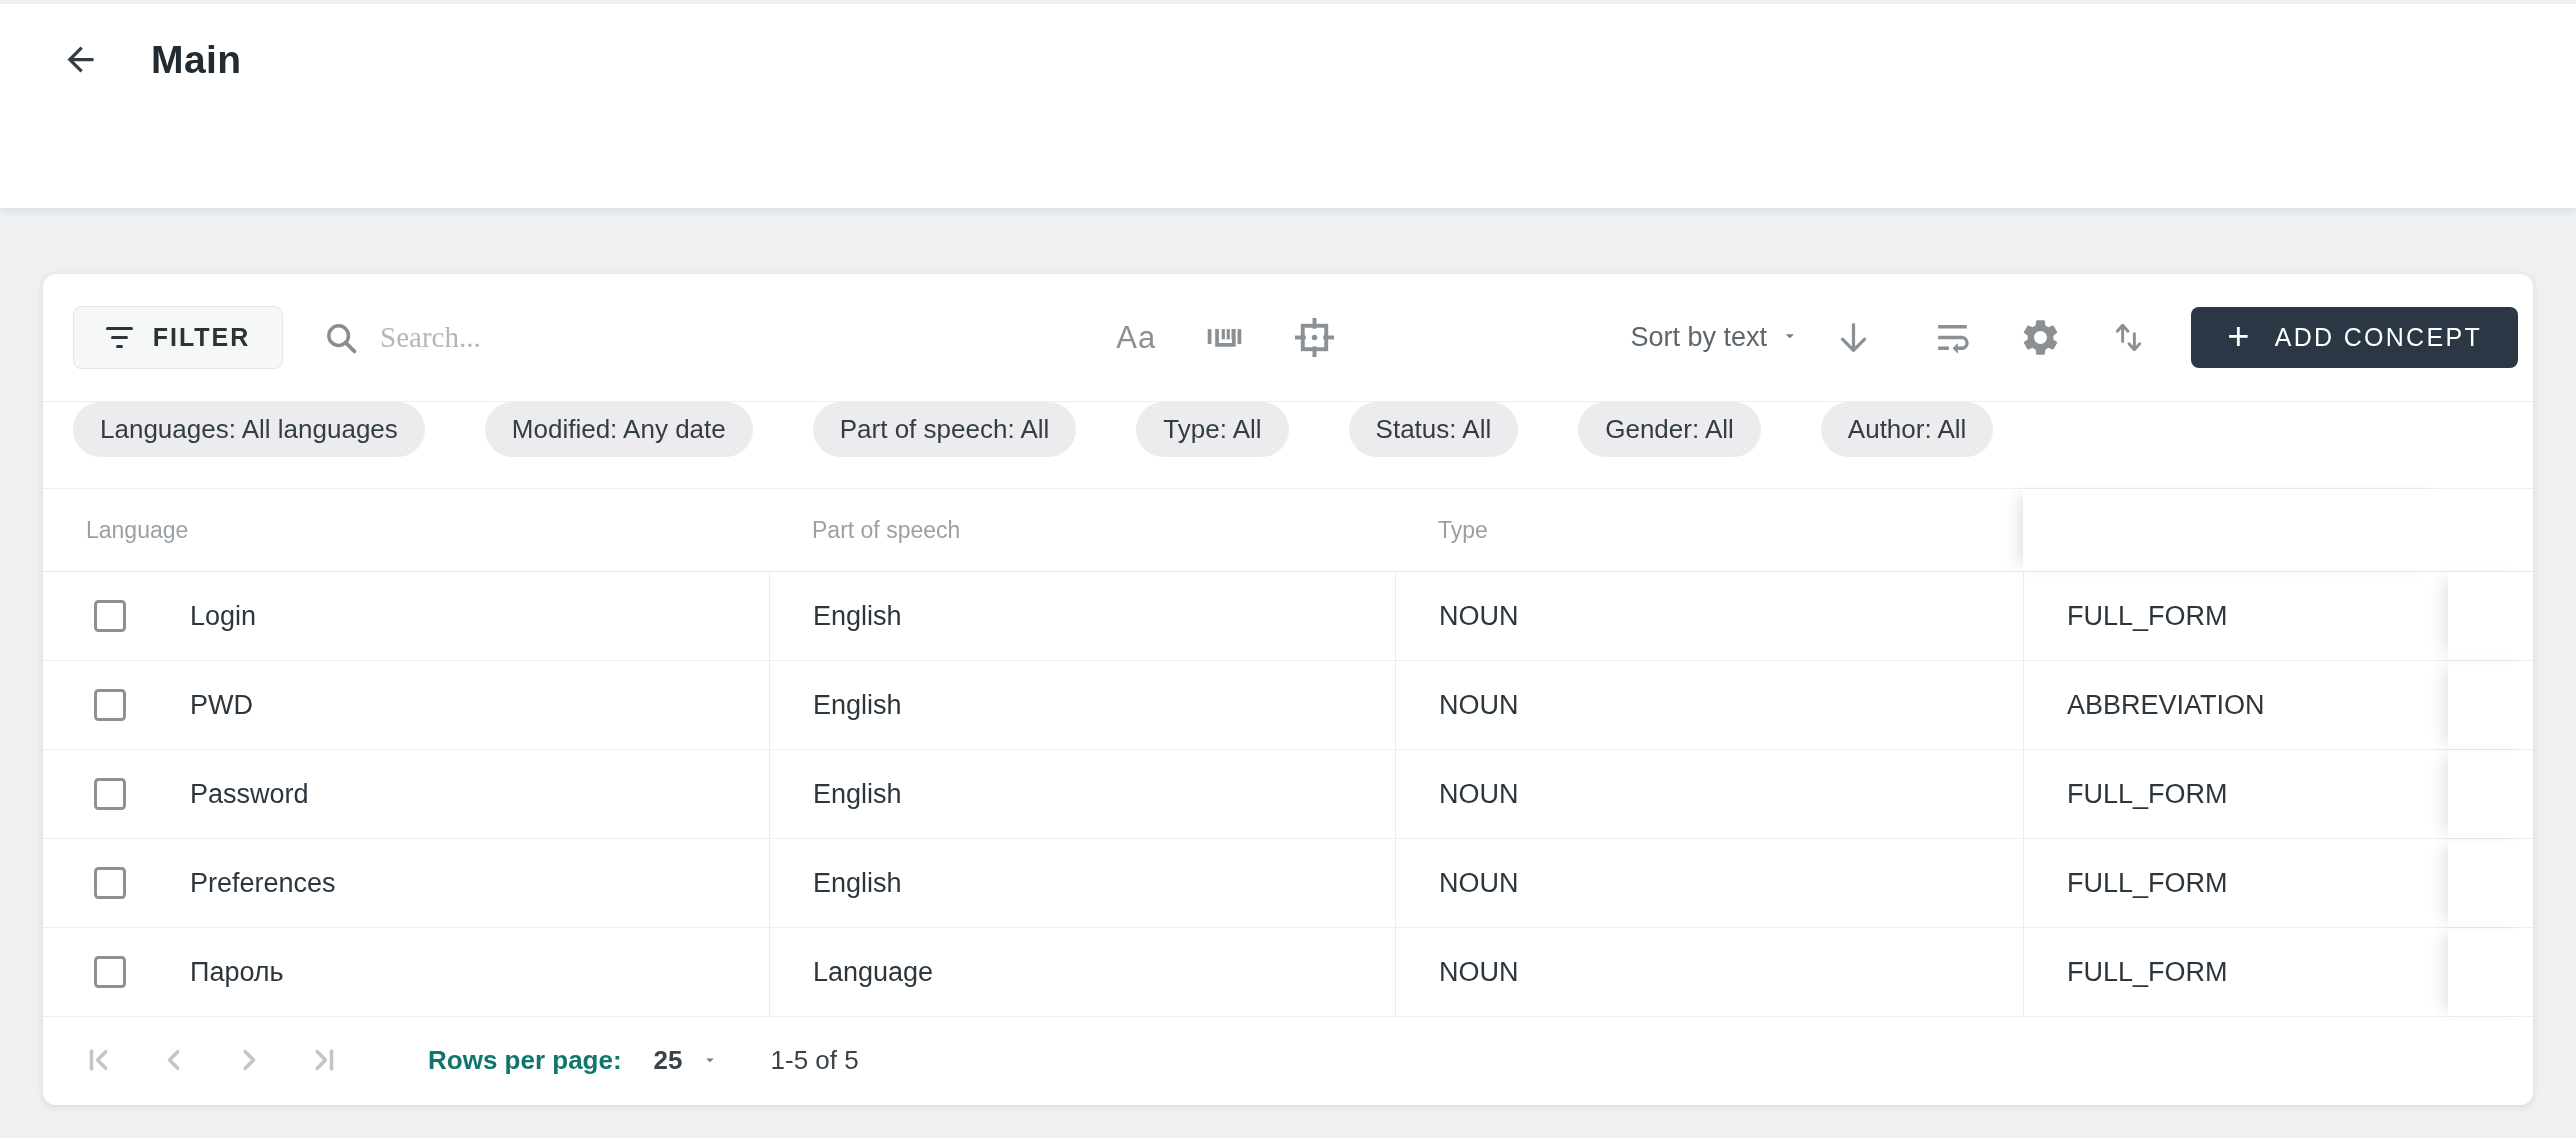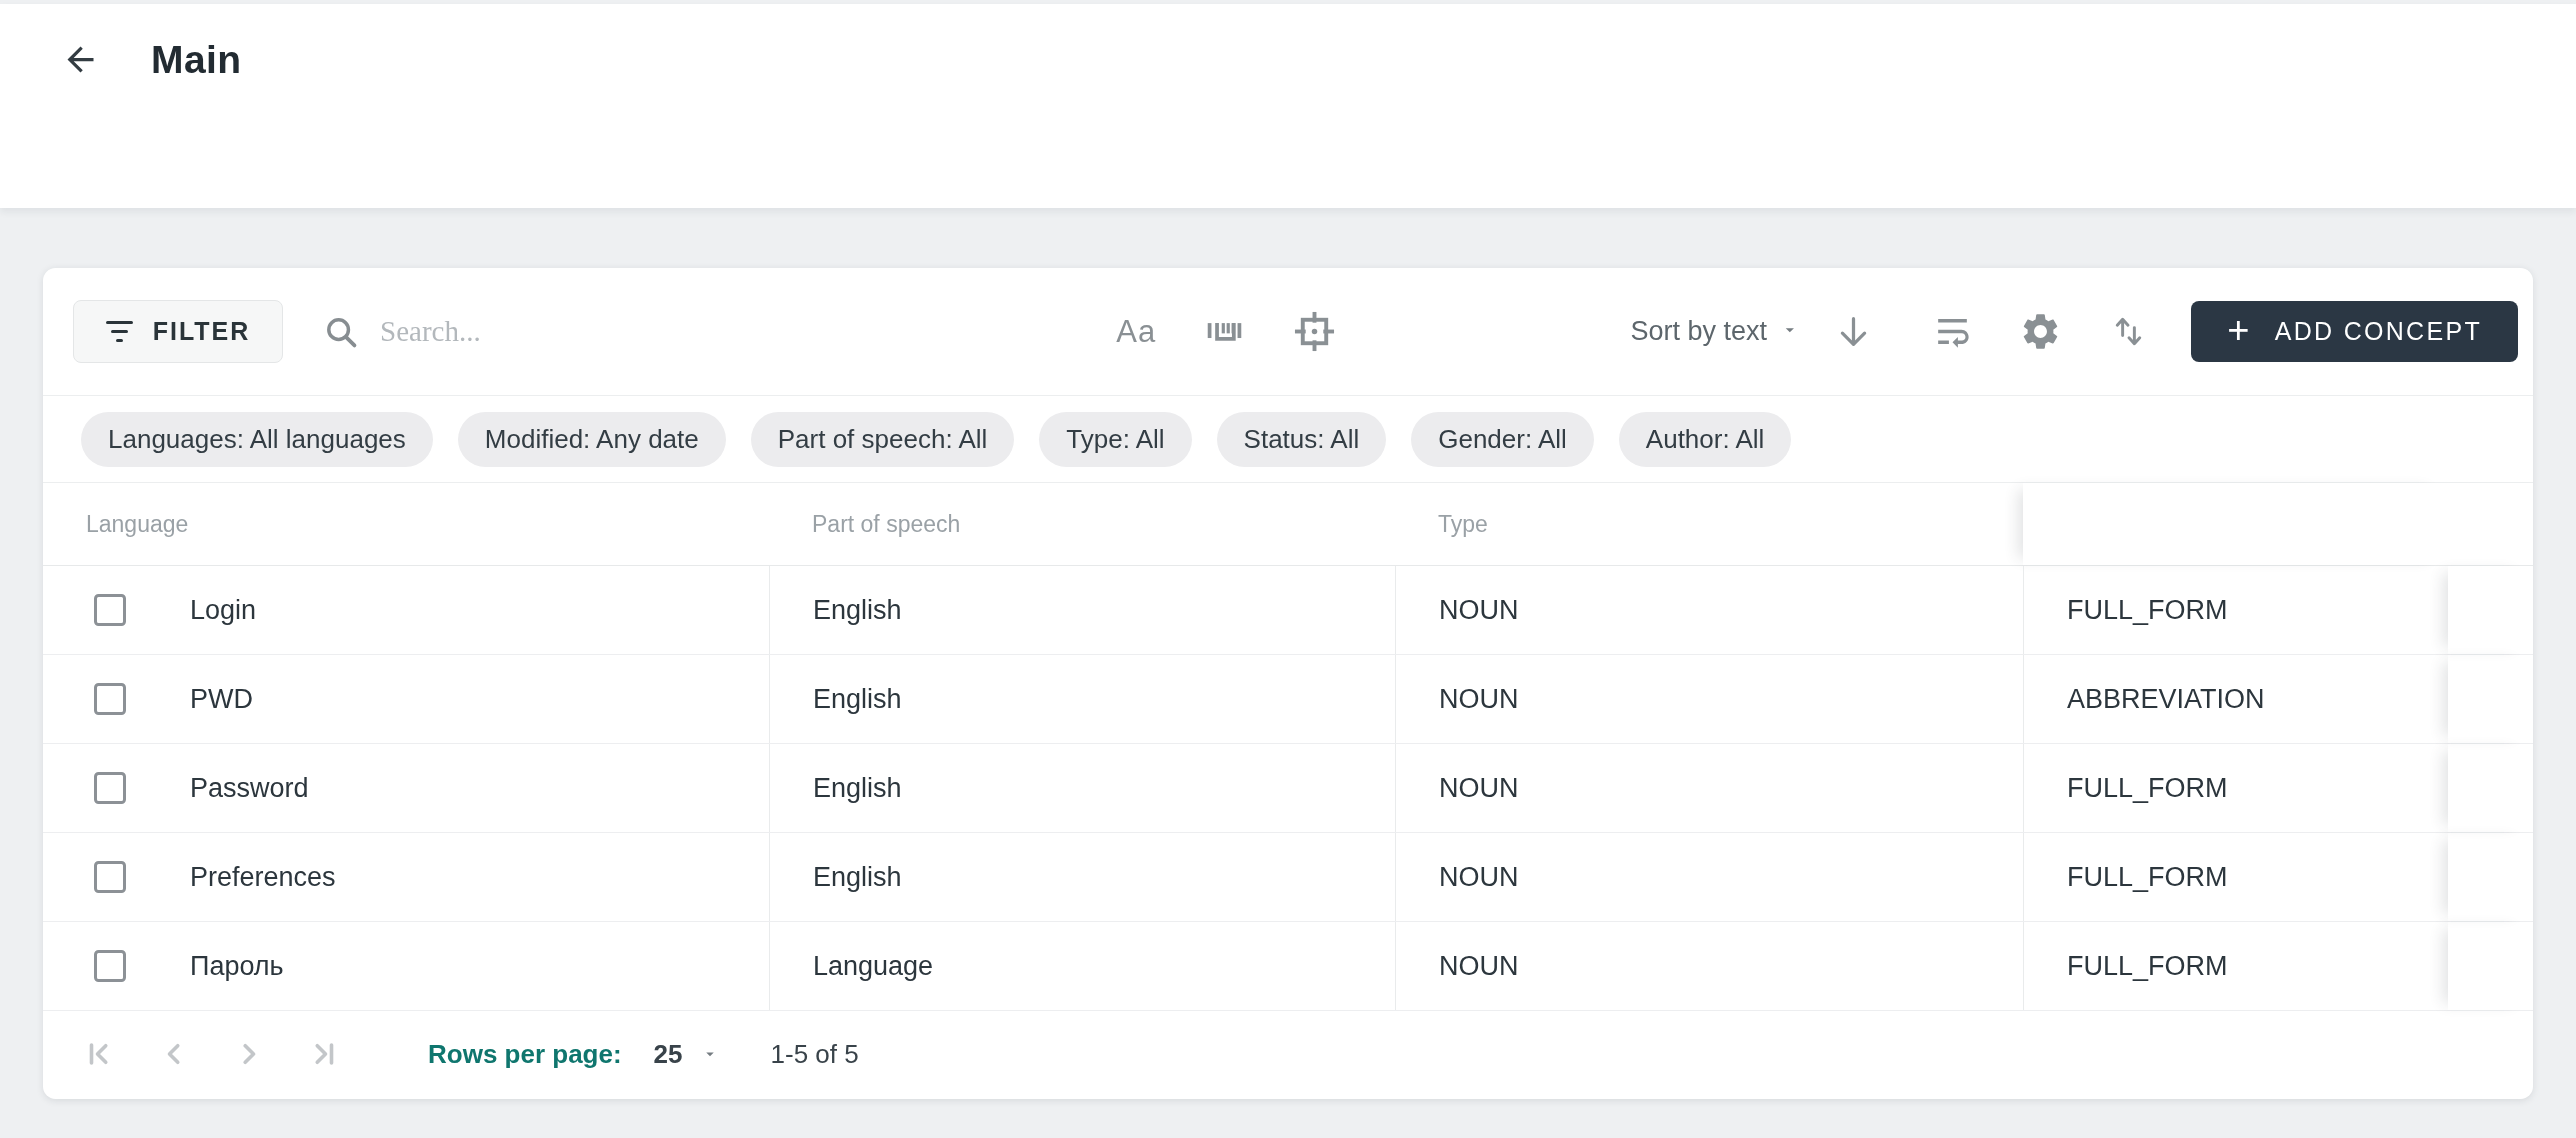--- a/index.html
+++ b/index.html
@@ -33,21 +33,21 @@
     color:#757575; cursor:pointer;
   }
   .tab.active { color:#43a047; }
   .tab-indicator {
     position:absolute; left:0; right:0; bottom:-0.9px; height:9.8px;
     background:#43a047; border-radius:7.2px 7.2px 0 0;
   }
 
   
   .card {
-    position:absolute; top:268px; left:43px; width:2490px; height:831px;
+    position:absolute; top:274px; left:43px; width:2490px; height:831px;
     background:#fff; border-radius:12.5px;
     box-shadow:0 1.8px 7.2px rgba(25,39,52,0.10);
   }
 
   
   .toolbar {
     height:128px; display:flex; align-items:center;
     border-bottom:1.8px solid #eceeef;
   }
   .filter-btn {
@@ -90,22 +90,22 @@
     background:#2b3744; color:#fff; border:none; border-radius:8px;
     display:flex; align-items:center; gap:23px;
     font-family:"Liberation Sans", sans-serif;
     font-size:25px; font-weight:500; letter-spacing:2.3px;
     cursor:pointer;
   }
   .plus-glyph { font-size:38px; font-weight:300; line-height:1; margin-top:-3.6px; }
 
   
   .chips-row {
-    height:87px; display:flex; align-items:center; gap:25px;
-    padding-left:38px; border-bottom:1.8px solid #eceeef;
+    height:87px; display:flex; align-items:flex-start; gap:60px;
+    padding-left:30px; border-bottom:1.8px solid #eceeef;
   }
   .chip {
     height:55px; padding:0 27px; border-radius:29px;
     background:#ececee; display:flex; align-items:center;
     font-size:26px; color:#333d44; cursor:pointer; white-space:nowrap;
   }
 
   
   .grid-row { display:grid; grid-template-columns:726px 626px 628px 425px 85px; }
   .thead { height:83px; border-bottom:1.8px solid #e7e9ea; }

